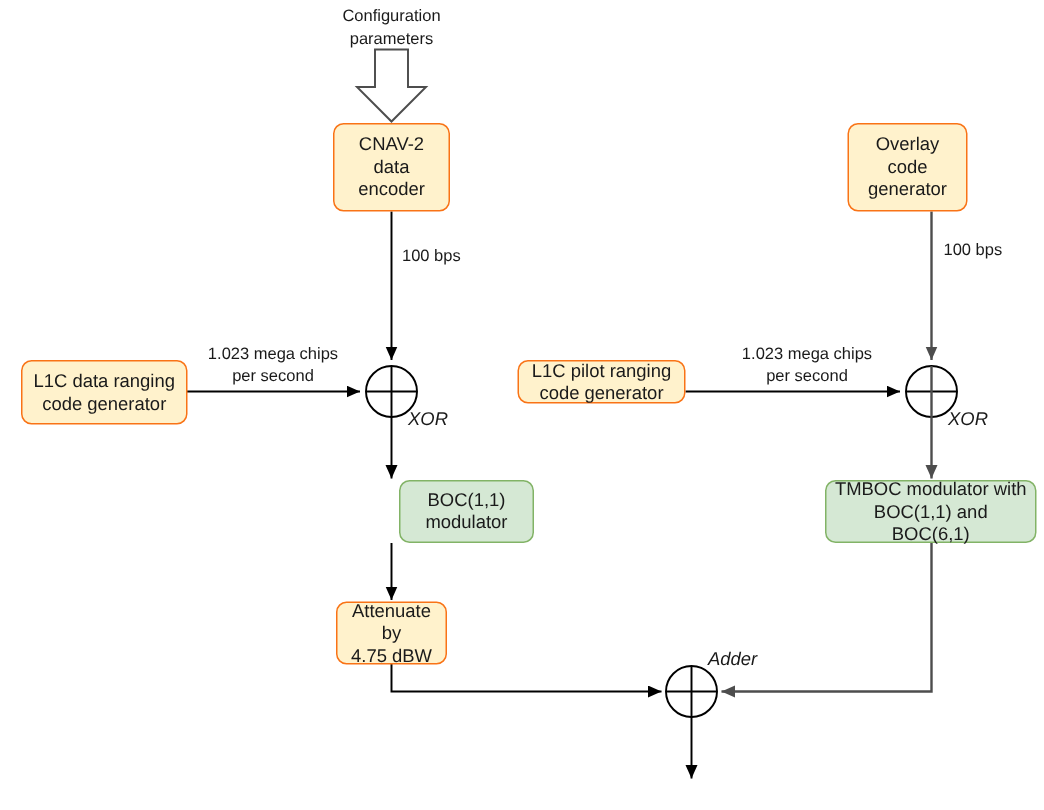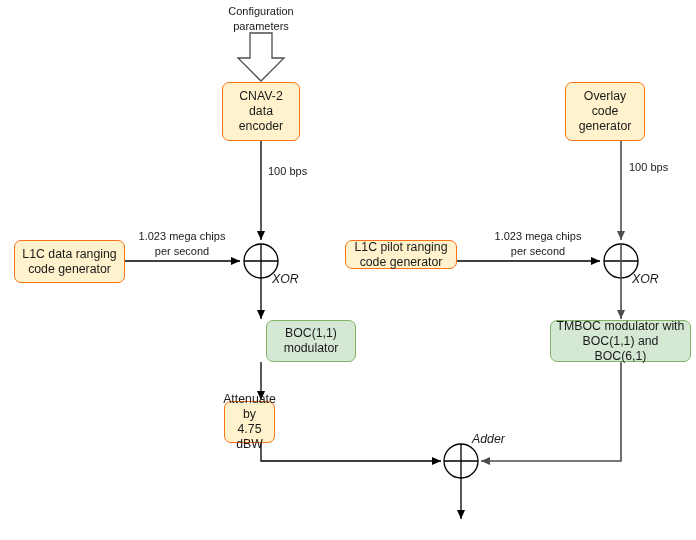--- a/index.html
+++ b/index.html
@@ -163,16 +163,16 @@
 
   <div class="node yellow" style="left:345px; top:240px; width:112px; height:29px;">L1C pilot ranging
 code generator</div>
 
   <div class="node green" style="left:222px; top:320px; width:90px; height:42px;margin-left:44px;">BOC(1,1)
 modulator</div>
 
   <div class="node green" style="left:550px; top:320px; width:141px; height:42px;">TMBOC modulator with
 BOC(1,1) and BOC(6,1)</div>
 
-  <div class="node yellow" style="left:224px; top:401px; width:51px; height:42px;">Attenuate by
+  <div class="node yellow" style="left:224px; top:401px; width:74px; height:42px;">Attenuate by
 4.75 dBW</div>
 
 </div>
 
 </body></html>

